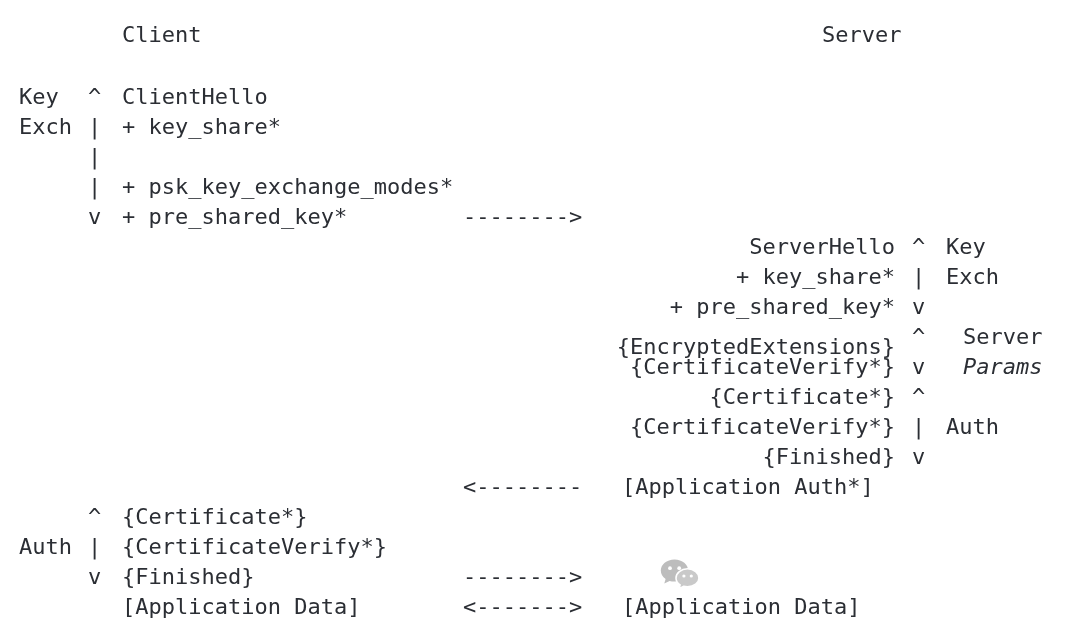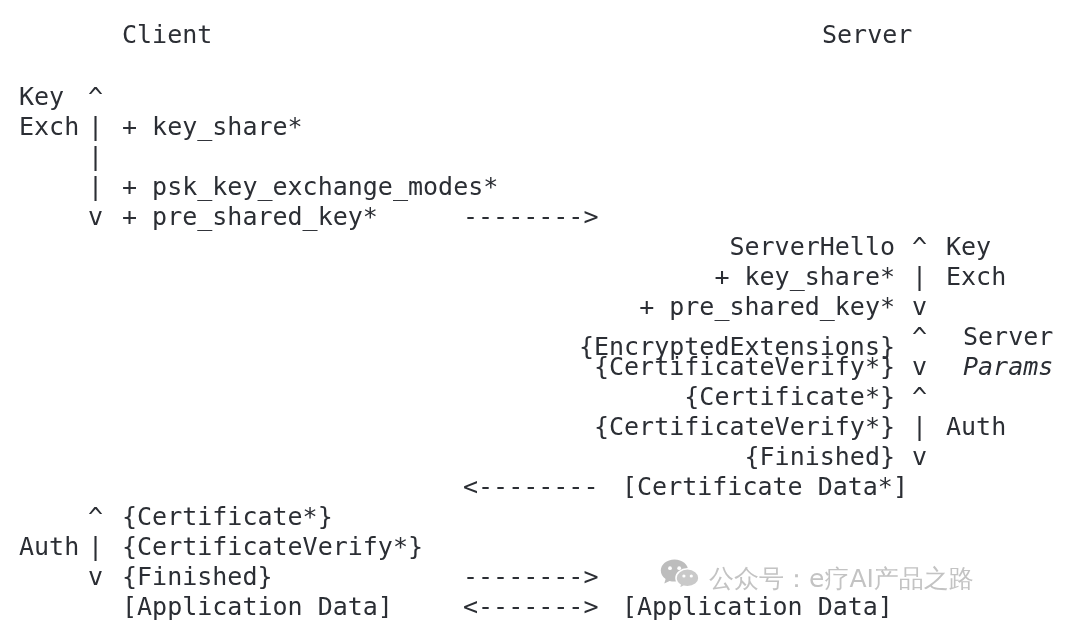--- a/index.html
+++ b/index.html
@@ -17,21 +17,21 @@
   }
 
   
   .diagram {
     position: absolute;
     left: 0;
     top: 0;
     width: 1080px;
     height: 636px;
     font-family: "DejaVu Sans Mono", "Liberation Mono", monospace;
-    font-size: 25px;
+    font-size: 22px;
     line-height: 30px;
     letter-spacing: 0px;
     color: #2b2e34;
     white-space: pre;
   }
 
   .row {
     position: absolute;
     height: 30px;
     line-height: 30px;
@@ -79,20 +79,21 @@
   <div class="diagram">
 
     
     <div class="row hdr-client" style="top:20px;">Client</div>
     <div class="row hdr-server" style="top:20px;">Server</div>
 
     
     
     <div class="row col-label" style="top:82px;">Key</div>
     <div class="row col-bar" style="top:82px;">^</div>
+    <div class="row col-msg" style="top:82px;">ClientHello</div>
 
     
     <div class="row col-label" style="top:112px;">Exch</div>
     <div class="row col-bar" style="top:112px;">|</div>
     <div class="row col-msg" style="top:112px;">+ key_share*</div>
 
     
     <div class="row col-bar" style="top:142px;">|</div>
 
     
@@ -134,21 +135,21 @@
 
     <div class="row col-srvmsg right-align" style="top:412px;">{CertificateVerify*}</div>
     <div class="row col-srvbar" style="top:412px;">|</div>
     <div class="row col-srvlbl" style="top:412px;">Auth</div>
 
     <div class="row col-srvmsg right-align" style="top:442px;">{Finished}</div>
     <div class="row col-srvbar" style="top:442px;">v</div>
 
     
     <div class="row col-arrow" style="top:472px;">&lt;--------</div>
-    <div class="row" style="top:472px; left:622px;">[Certificate Data*]</div>
+    <div class="row" style="top:472px; left:622px;">[Application Auth*]</div>
 
     
     <div class="row col-bar" style="top:502px;">^</div>
     <div class="row col-msg" style="top:502px;">{Certificate*}</div>
 
     <div class="row col-label" style="top:532px;">Auth</div>
     <div class="row col-bar" style="top:532px;">|</div>
     <div class="row col-msg" style="top:532px;">{CertificateVerify*}</div>
 
     <div class="row col-bar" style="top:562px;">v</div>
@@ -168,15 +169,14 @@
 
         <path d="M14.5 1.5 C6.6 1.5 0.8 6.6 0.8 12.6 C0.8 16.0 2.6 19.0 5.6 21.0 L4.3 25.6 L9.6 22.9 C11.1 23.3 12.8 23.5 14.5 23.5 C22.4 23.5 28.2 18.5 28.2 12.6 C28.2 6.6 22.4 1.5 14.5 1.5 Z" fill="#bdbdbd"></path>
         <circle cx="10.0" cy="10.2" r="1.9" fill="#ffffff"></circle>
         <circle cx="19.2" cy="10.2" r="1.9" fill="#ffffff"></circle>
 
         <path d="M27.5 10.8 C21.0 10.8 16.0 15.0 16.0 19.9 C16.0 22.7 17.6 25.2 20.1 26.8 L19.1 30.8 L23.6 28.4 C24.8 28.7 26.1 28.9 27.5 28.9 C34.0 28.9 39.0 24.8 39.0 19.9 C39.0 15.0 34.0 10.8 27.5 10.8 Z" fill="#c9c9c9" stroke="#ffffff" stroke-width="1.6"></path>
         <circle cx="23.9" cy="18.0" r="1.6" fill="#ffffff"></circle>
         <circle cx="31.3" cy="18.0" r="1.6" fill="#ffffff"></circle>
       </svg>
     </span>
-    <span class="wm-text">公众号：e疗AI产品之路</span>
   </div>
 </div>
 
 </body></html>

